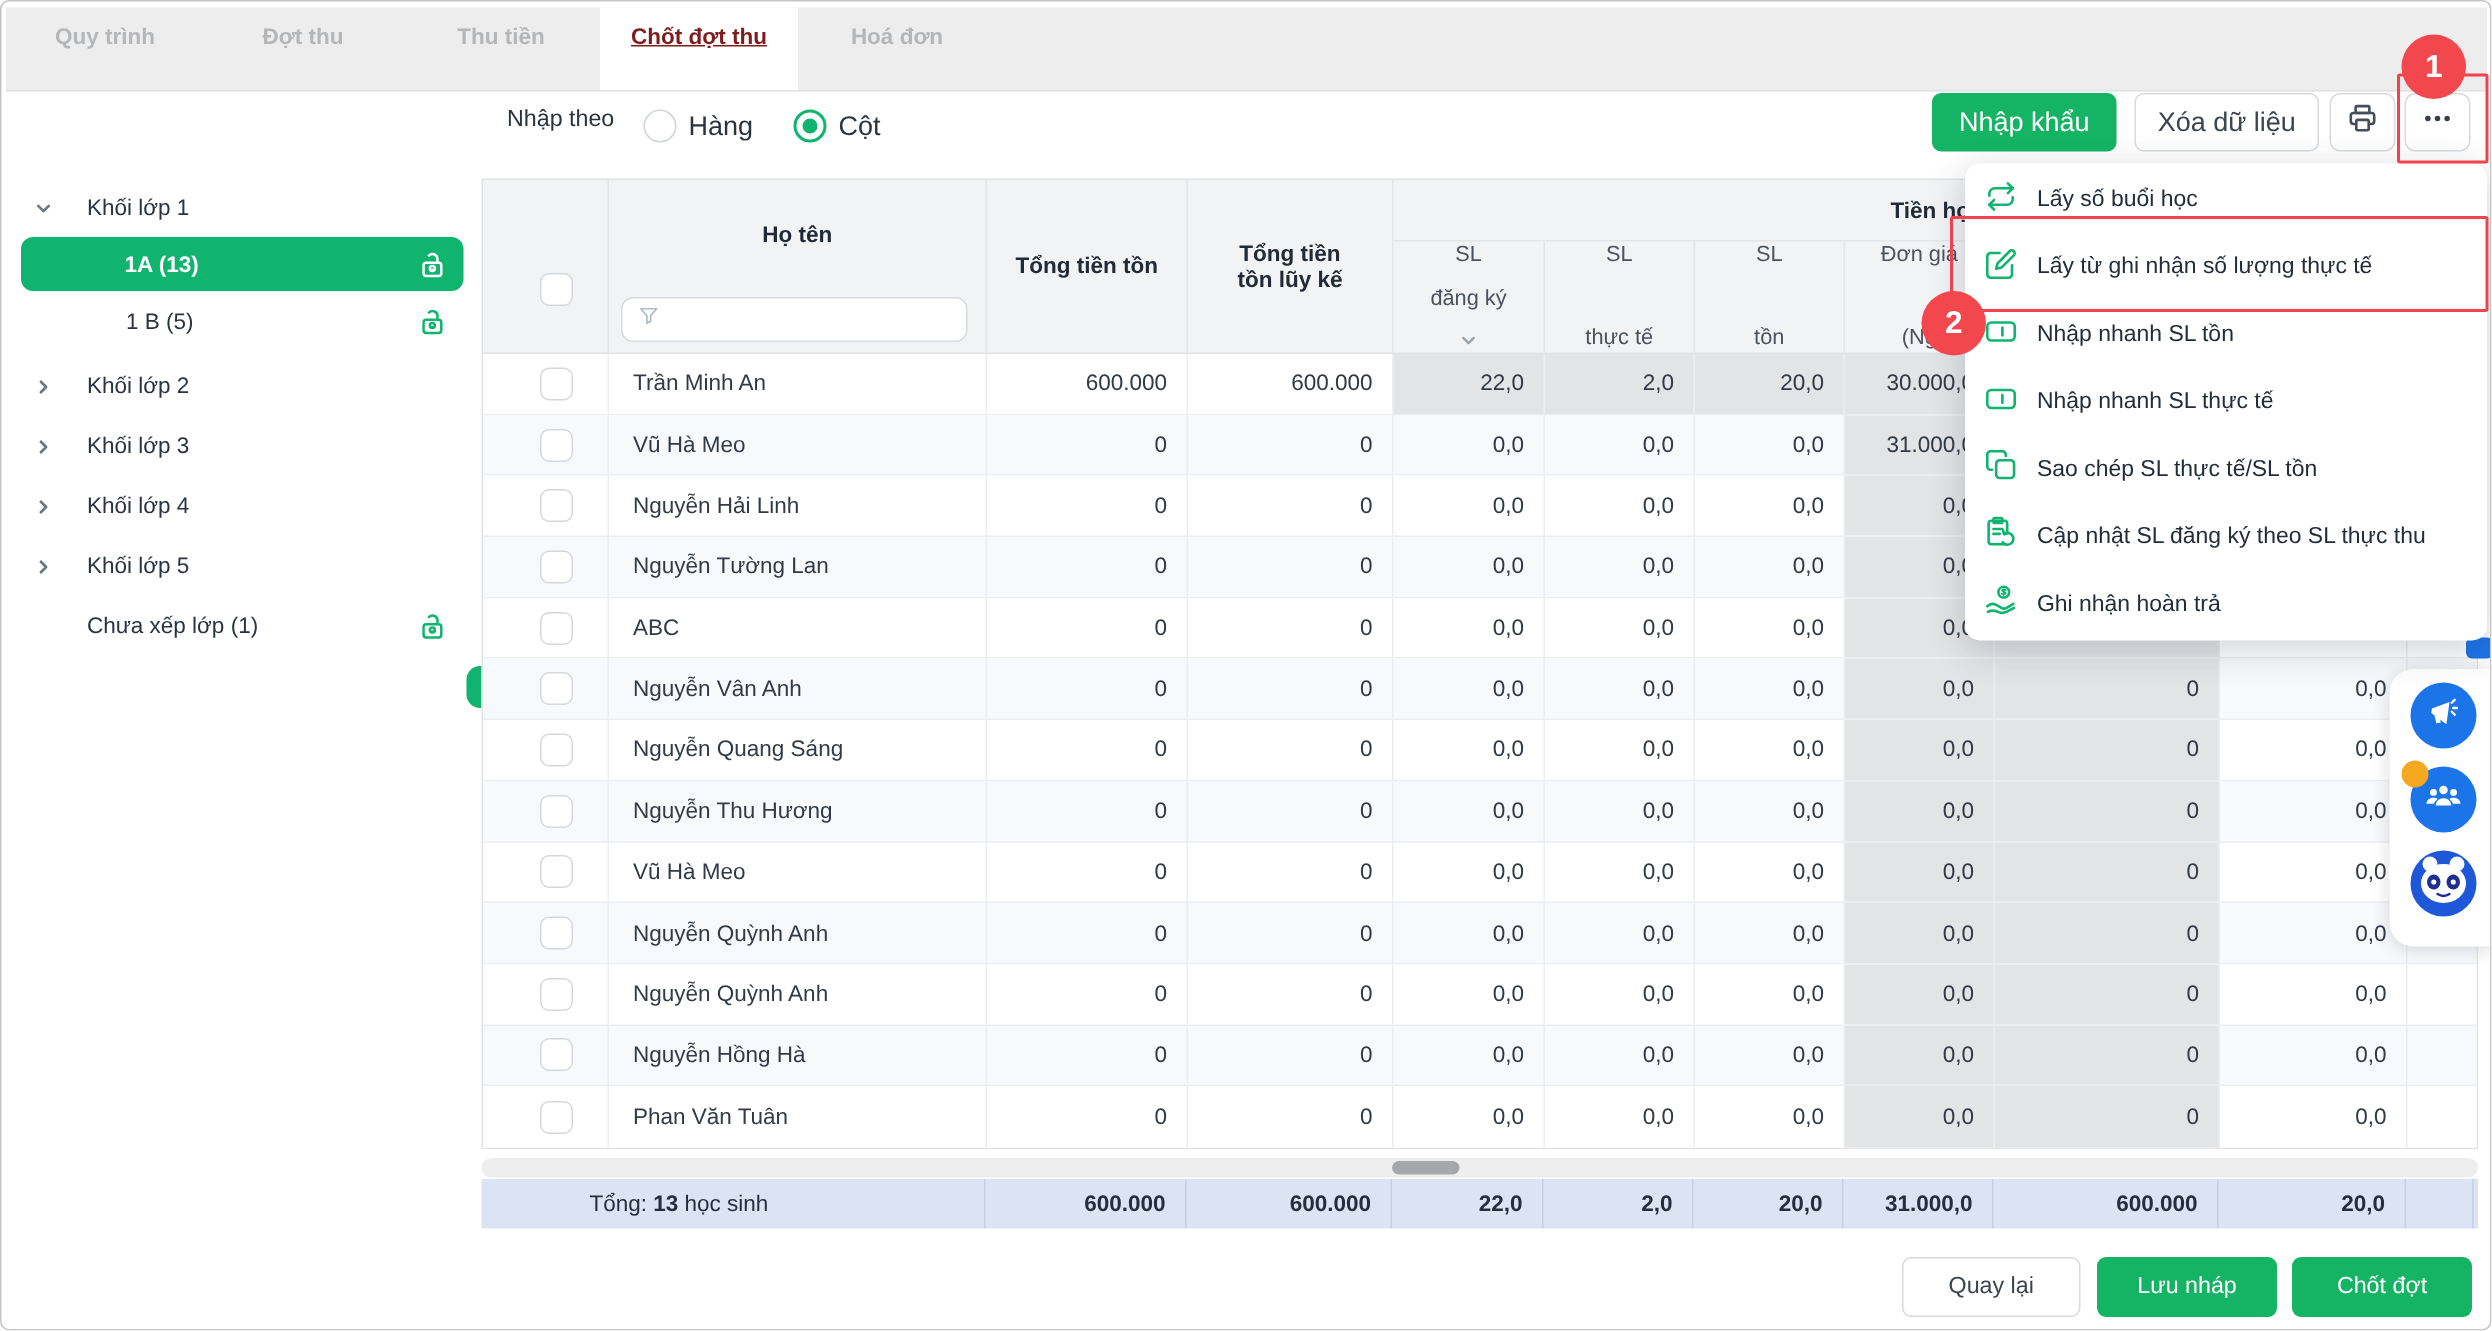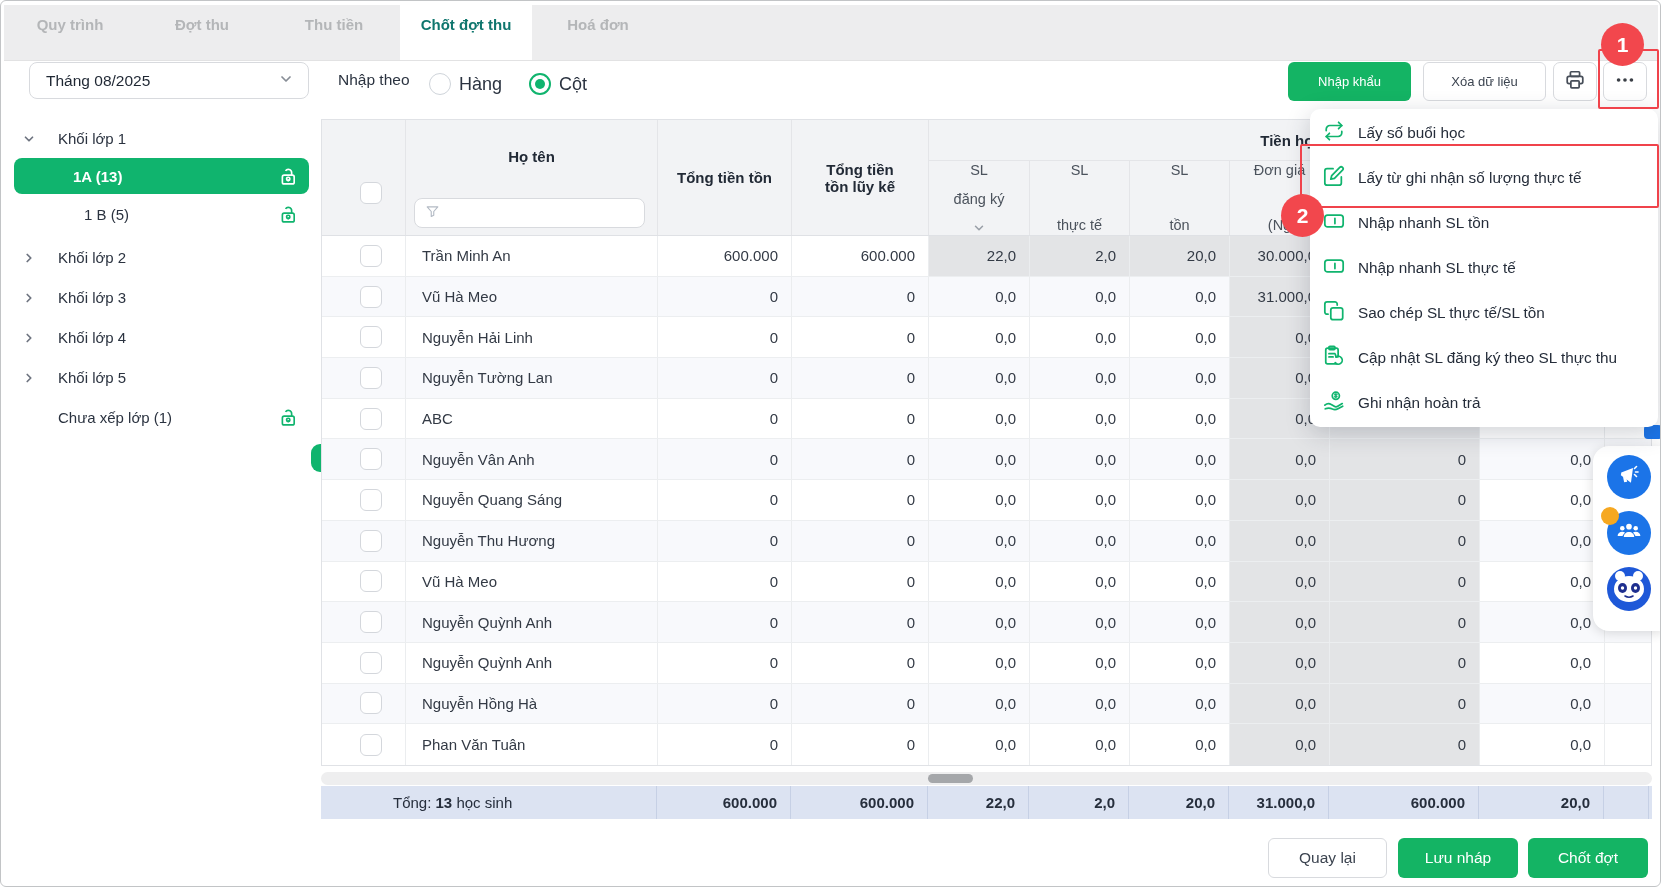--- a/index.html
+++ b/index.html
@@ -1,42 +1,42 @@
 <!DOCTYPE html>
 <html><head>
 <meta charset="utf-8">
 <style>
   html,body{margin:0;padding:0;background:#fff;}
   *{box-sizing:border-box;}
   .app{position:relative;width:1661px;height:887px;background:#fff;border:1px solid #c2c4c6;border-radius:6px;overflow:hidden;font-family:"Liberation Sans","DejaVu Sans",sans-serif;color:#2b3340;}
   
   .tabbar{position:absolute;left:3px;top:4px;width:1654px;height:56px;background:#ededee;border-bottom:1px solid #e2e2e3;display:flex;}
   .tab{width:132px;line-height:40px;text-align:center;font-size:15px;font-weight:bold;color:#b4b6b8;cursor:default;}
-  .tab.active{background:#fff;color:#0f766e;}
+  .tab.active{background:#fff;color:#7f1d1d;text-decoration:underline;}
   
   .month-select{position:absolute;left:28px;top:61px;width:280px;height:37px;border:1px solid #d8dade;border-radius:8px;background:#fff;font-size:15.5px;color:#1f2733;display:flex;align-items:center;padding:0 14px 0 16px;}
   .month-select .spacer{flex:1;}
   .tree-item{position:absolute;left:0;width:310px;height:27px;display:flex;align-items:center;font-size:15px;color:#2b3340;}
   .tree-item .chev{position:absolute;left:21px;width:14px;height:14px;}
   .tree-item .lbl0{position:absolute;left:57px;text-align:center;}
   .tree-item .lbl1{position:absolute;left:83px;}
   .tree-item .lock{position:absolute;left:277px;width:21px;height:21px;}
   .tree-pill{position:absolute;left:13px;top:157px;width:295px;height:36px;background:#10b46e;border-radius:8px;color:#fff;font-weight:bold;font-size:15px;display:flex;align-items:center;}
-  .tree-pill .lblp{position:absolute;left:59px;text-align:center;}
+  .tree-pill .lblp{position:absolute;left:69px;text-align:center;}
   .tree-pill .lock{position:absolute;left:264px;width:21px;height:21px;}
   .collapse-handle{position:absolute;left:310px;top:443px;width:31px;height:28px;background:#10b46e;border-radius:9px;display:flex;align-items:center;justify-content:center;}
   .collapse-handle .tri{width:0;height:0;border-top:6px solid transparent;border-bottom:6px solid transparent;border-right:7px solid #fff;margin-left:6px;}
   
   .inputmode-label{position:absolute;left:337px;top:70px;font-size:15.5px;color:#2b3340;}
   .radio{position:absolute;top:72px;width:22px;height:22px;border-radius:50%;background:#fff;}
   .radio.off{border:1.5px solid #cfd4da;}
   .radio.on{border:2px solid #10b46e;}
   .radio.on::after{content:"";position:absolute;left:4px;top:4px;width:10px;height:10px;border-radius:50%;background:#10b46e;}
   .radio-label{position:absolute;top:73px;font-size:18px;color:#2b3340;}
-  .btn{position:absolute;height:39px;border-radius:6px;font-size:13px;display:flex;align-items:center;justify-content:center;}
+  .btn{position:absolute;height:39px;border-radius:6px;font-size:18px;display:flex;align-items:center;justify-content:center;}
   .btn.green{background:#14b464;color:#fff;}
   .btn.white{background:#fff;border:1px solid #d8dade;color:#3c4450;}
   .iconbtn{position:absolute;top:61px;width:44px;height:39px;border:1px solid #d8dade;border-radius:7px;background:#fff;display:flex;align-items:center;justify-content:center;}
   
   .table{position:absolute;left:320px;top:118px;width:1331px;border:1px solid #e0e2e6;background:#fff;}
   .thead{position:relative;height:116px;background:#f2f3f5;border-bottom:1px solid #dfe1e5;}
   .hcell{position:absolute;top:0;bottom:0;border-right:1px solid #e4e5e8;}
   .hlabel{font-weight:bold;font-size:15px;color:#222a36;text-align:center;}
   .hsub{position:absolute;top:40px;bottom:0;border-top:1px solid #e4e5e8;border-right:1px solid #e4e5e8;display:flex;flex-direction:column;align-items:center;justify-content:space-between;font-size:14.5px;color:#4b525c;line-height:19px;}
   .filter-input{position:absolute;left:8px;right:12px;top:78px;height:30px;background:#fff;border:1px solid #d8dade;border-radius:8px;display:flex;align-items:center;padding-left:10px;}
@@ -80,27 +80,20 @@
 
 <div class="app">
   <div class="tabbar" id="tabbar">
       <div class="tab">Quy trình</div>
       <div class="tab">Đợt thu</div>
       <div class="tab">Thu tiền</div>
       <div class="tab active">Chốt đợt thu</div>
       <div class="tab">Hoá đơn</div>
     </div>
 
-  <div class="month-select">
-    <span>Tháng 08/2025</span>
-    <span class="spacer"></span>
-    <span><svg width="16" height="16" viewBox="0 0 24 24" fill="none" stroke="#878d96" stroke-width="2.6" stroke-linecap="round" stroke-linejoin="round">
-          <path d="M6 9l6 6 6-6"></path>
-        </svg></span>
-  </div>
   <div id="tree">
       <div class="tree-item" style="top: 124px;">
         <span class="chev"><svg width="14" height="14" viewBox="0 0 24 24" fill="none" stroke="#6e7480" stroke-width="3" stroke-linecap="round" stroke-linejoin="round">
             <path d="M6 9l6 6 6-6"></path>
           </svg></span>
         <span class="lbl0">Khối lớp 1</span>
       </div>
       <div class="tree-pill">
         <span class="lblp">1A (13)</span>
         <span class="lock"><svg width="21" height="21" viewBox="0 0 24 24" fill="none" stroke="#fff" stroke-width="1.9" stroke-linejoin="round">

